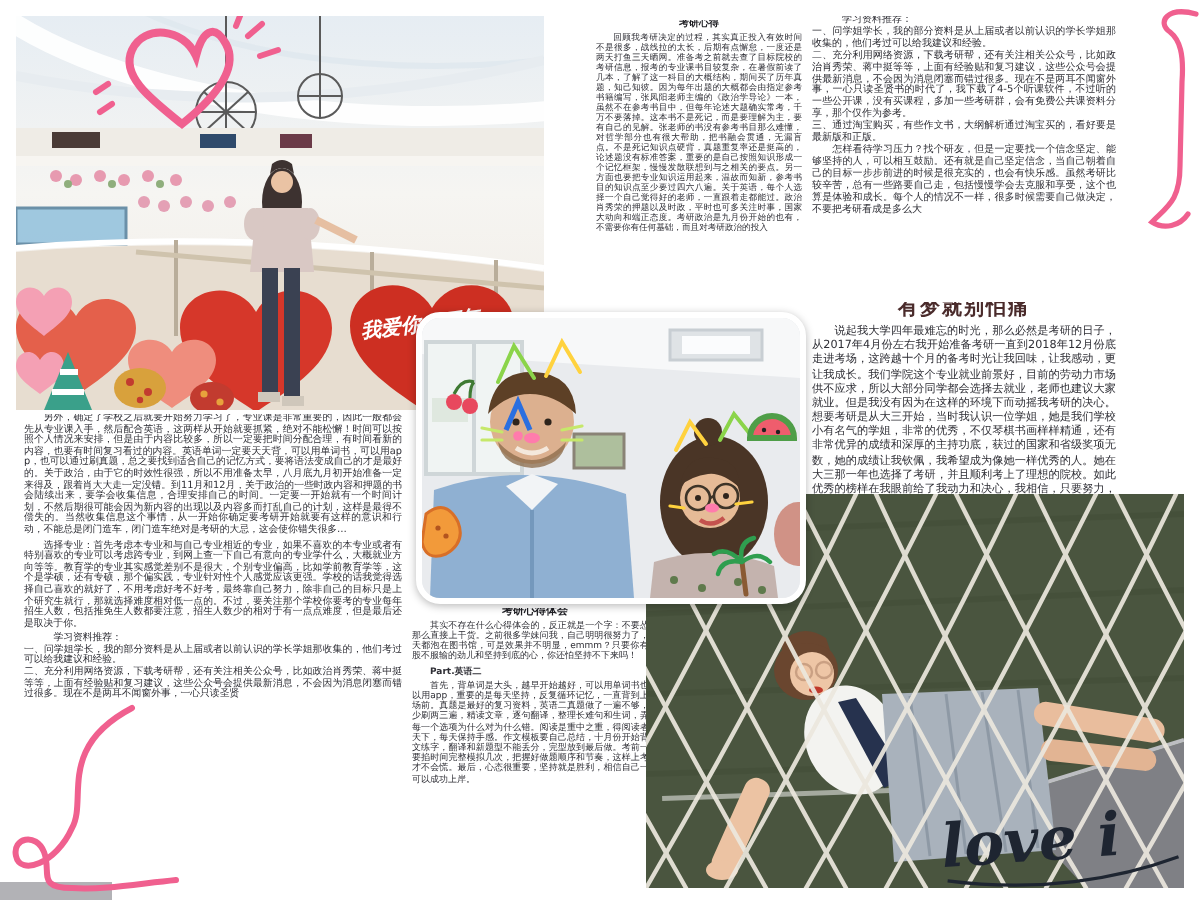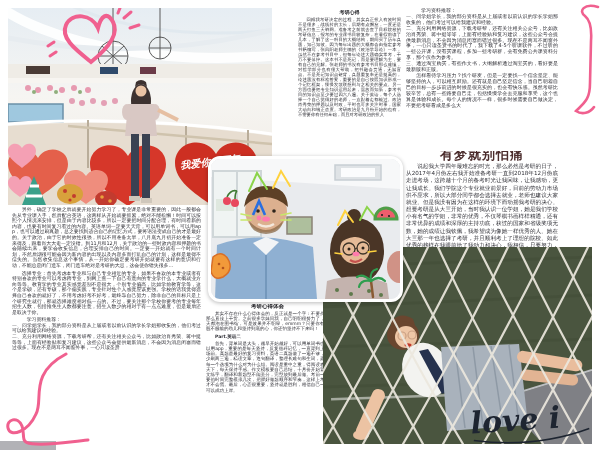--- a/index.html
+++ b/index.html
@@ -11,21 +11,21 @@
   .pre{white-space:pre-line;text-indent:0;}
   .h{font-weight:bold;text-align:center;text-indent:0;margin:0 0 1.5px 0;color:#1f1f24;}
   .col-top-mid{left:298px;top:10px;width:103px;height:146px;font-size:4.3px;line-height:5.05px;}
   .col-top-mid .h{font-size:5px;}
   .col-left{left:12px;top:207px;width:189px;height:243px;font-size:4.9px;line-height:5.6px;}
   .col-top-right{left:406px;top:8px;width:152px;height:141px;font-size:5px;line-height:5.9px;}
   .col-mid-bottom{left:206px;top:304px;width:123px;height:146px;font-size:4.5px;line-height:5.2px;}
   .col-mid-bottom .h{font-size:5.5px;}
   .subhead{font-weight:bold;text-indent:0;}
   .dream{left:406px;top:151px;width:152px;height:96px;font-size:5.6px;line-height:7.15px;}
-  .dream .h{font-size:13px;letter-spacing:1px;color:#4a2b2b;margin-bottom:5px;}
+  .dream .h{font-size:10px;letter-spacing:1px;color:#4a2b2b;margin-bottom:5px;}
   .selfie{left:208px;top:156px;width:189px;height:140px;border:3px solid #fff;border-radius:12px;
           box-shadow:0 1px 4px rgba(0,0,0,.28);z-index:30;background:#eef0f2;}
   .mall{left:8px;top:8px;width:264px;height:197px;background:#eef2f5;z-index:10;}
   .soccer{left:323px;top:247px;width:269px;height:197px;background:#4a553f;z-index:20;}
   .doodle{position:absolute;z-index:40;}
   .grey-corner{position:absolute;left:0;top:441px;width:56px;height:9px;background:#b2b2b6;z-index:5;}
   svg{display:block;}
 </style>
 </head>
 <body>

